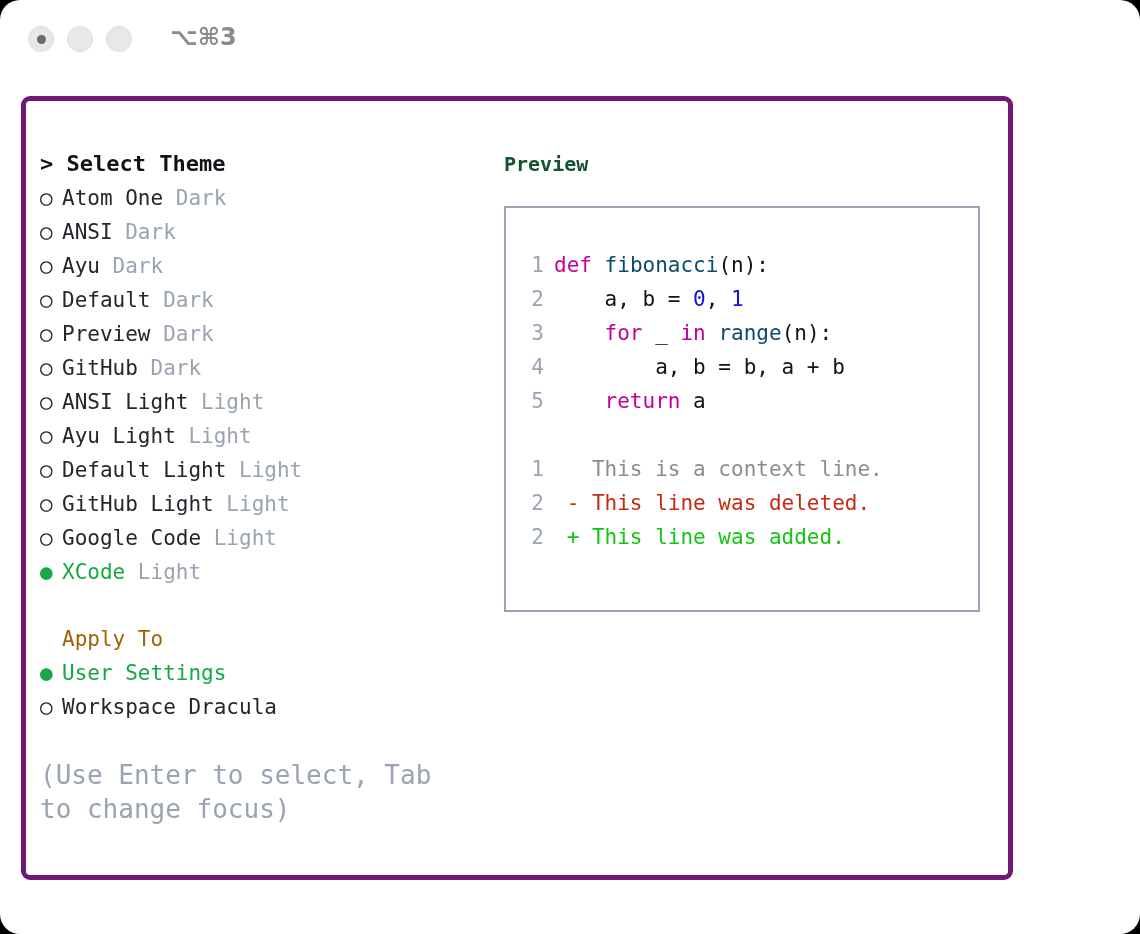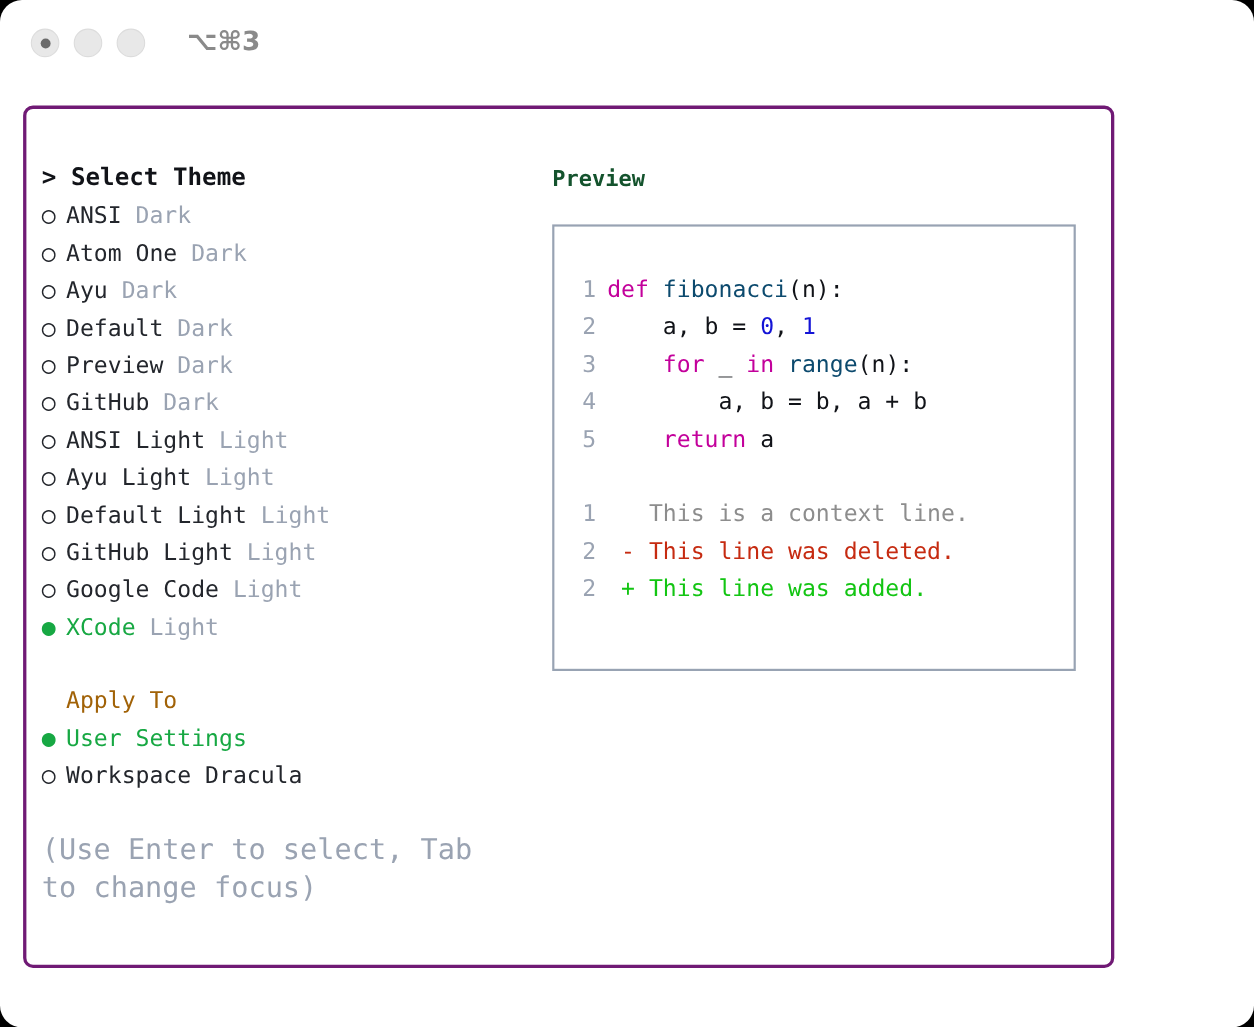--- a/index.html
+++ b/index.html
@@ -66,21 +66,21 @@
     letter-spacing: 0px;
   }
 
   
   .panel {
     position: absolute;
     left: 21px;
     top: 96px;
     width: 992px;
     height: 784px;
-    border: 3px solid #701a75;
+    border: 5px solid #701a75;
     border-radius: 9px;
     box-sizing: border-box;
     background: #ffffff;
   }
 
   
   .left-col {
     position: absolute;
     left: 14px;
     top: 46px;
@@ -200,22 +200,22 @@
       <div class="dot"></div>
     </div>
     <div class="shortcut">⌥⌘3</div>
   </div>
 
   <div class="panel">
 
     <div class="left-col">
       <div class="theme-header">&gt; Select Theme</div>
       <div id="theme-items">
+          <div class="opt-row"><span class="marker">○</span><span class="opt-label">Atom One</span><span class="opt-kind"> Dark</span></div>
           <div class="opt-row"><span class="marker">○</span><span class="opt-label">ANSI</span><span class="opt-kind"> Dark</span></div>
-          <div class="opt-row"><span class="marker">○</span><span class="opt-label">Atom One</span><span class="opt-kind"> Dark</span></div>
           <div class="opt-row"><span class="marker">○</span><span class="opt-label">Ayu</span><span class="opt-kind"> Dark</span></div>
           <div class="opt-row"><span class="marker">○</span><span class="opt-label">Default</span><span class="opt-kind"> Dark</span></div>
           <div class="opt-row"><span class="marker">○</span><span class="opt-label">Preview</span><span class="opt-kind"> Dark</span></div>
           <div class="opt-row"><span class="marker">○</span><span class="opt-label">GitHub</span><span class="opt-kind"> Dark</span></div>
           <div class="opt-row"><span class="marker">○</span><span class="opt-label">ANSI Light</span><span class="opt-kind"> Light</span></div>
           <div class="opt-row"><span class="marker">○</span><span class="opt-label">Ayu Light</span><span class="opt-kind"> Light</span></div>
           <div class="opt-row"><span class="marker">○</span><span class="opt-label">Default Light</span><span class="opt-kind"> Light</span></div>
           <div class="opt-row"><span class="marker">○</span><span class="opt-label">GitHub Light</span><span class="opt-kind"> Light</span></div>
           <div class="opt-row"><span class="marker">○</span><span class="opt-label">Google Code</span><span class="opt-kind"> Light</span></div>
           <div class="opt-row selected"><span class="marker">●</span><span class="opt-label">XCode</span><span class="opt-kind"> Light</span></div>

